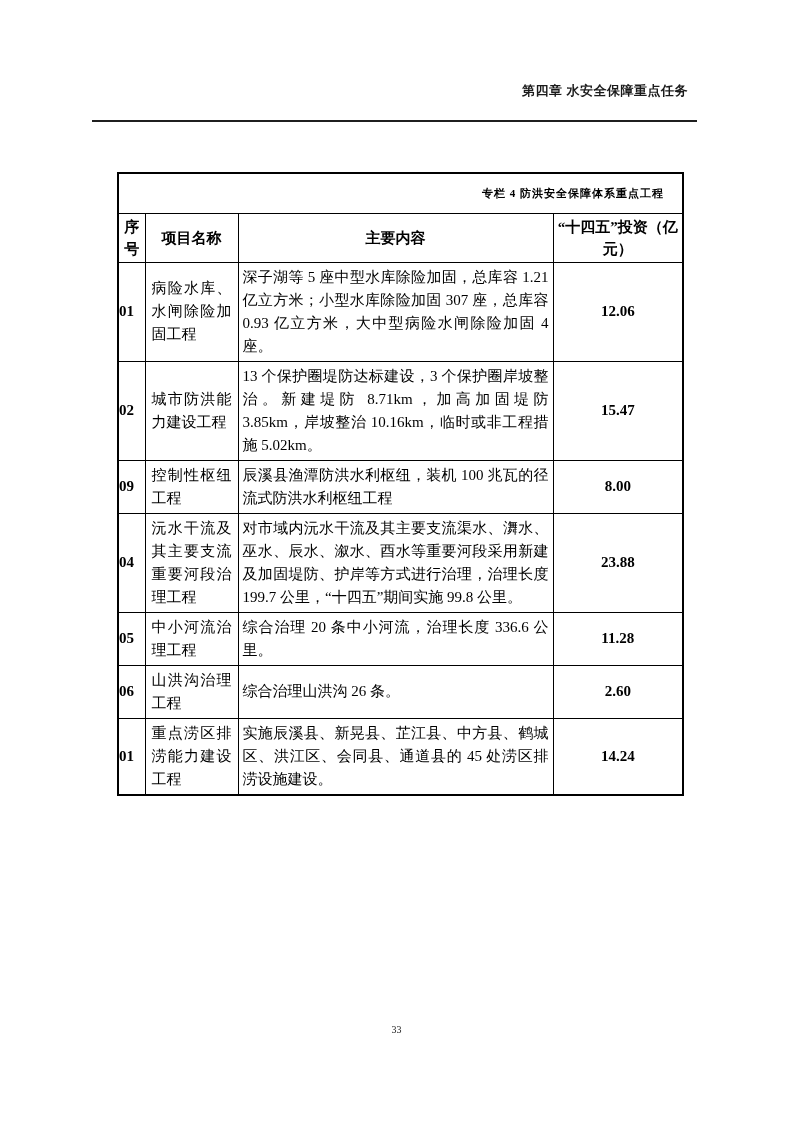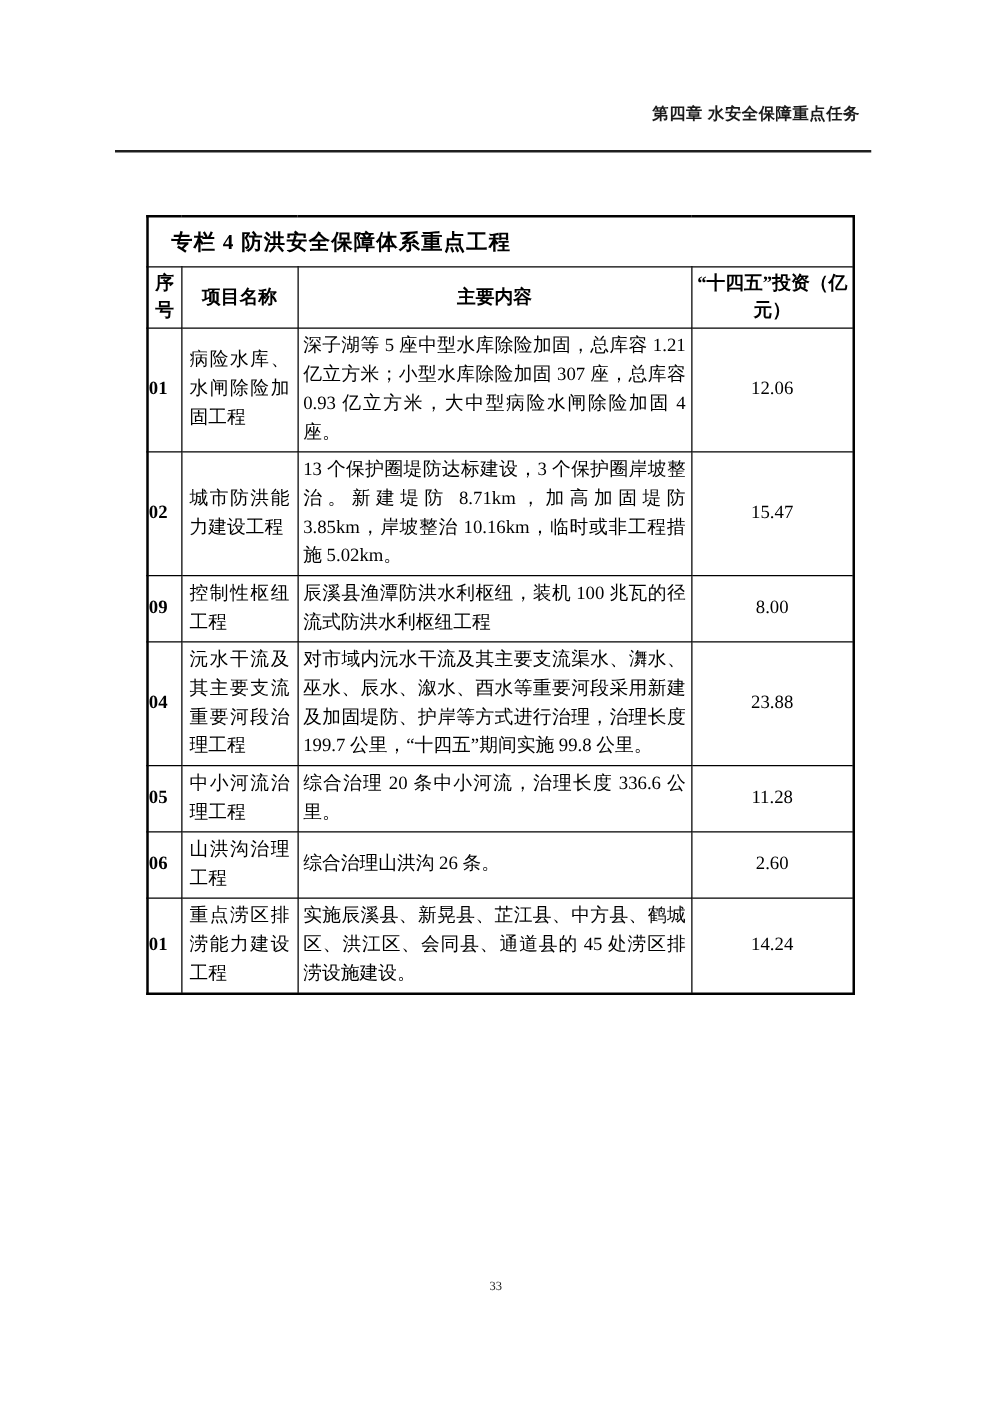--- a/index.html
+++ b/index.html
@@ -43,23 +43,23 @@
     font-size: 15px;
     line-height: 23px;
   }
   table.box-table td, table.box-table th {
     border: 1px solid #000000;
     vertical-align: middle;
     overflow: hidden;
   }
   .title-row th {
     height: 40px;
-    font-size: 17px;
+    font-size: 11px;
     font-weight: bold;
-    text-align: left;
+    text-align: right;
     letter-spacing: 1px;
     padding: 2px 18px;
   }
   .head-row th {
     height: 45px;
     font-weight: bold;
     text-align: center;
     padding: 2px 4px;
     line-height: 22px;
   }
@@ -71,21 +71,21 @@
   td.name-cell {
     text-align: justify;
     text-align-last: left;
     padding: 3px 6px;
   }
   td.content-cell {
     text-align: justify;
     text-align-last: left;
     padding: 3px 4px;
   }
-  td.inv-cell { text-align: center; }
+  td.inv-cell { text-align: center; font-weight: bold; }
   tr.r1 td { height: 82px; }
   tr.r2 td { height: 68px; }
   tr.r3 td { height: 53px; }
   tr.r4 td { height: 97px; }
   tr.r5 td { height: 46px; }
   tr.r6 td { height: 46px; }
   tr.r7 td { height: 72px; }
   .page-number {
     position: absolute;
     top: 1024px;

